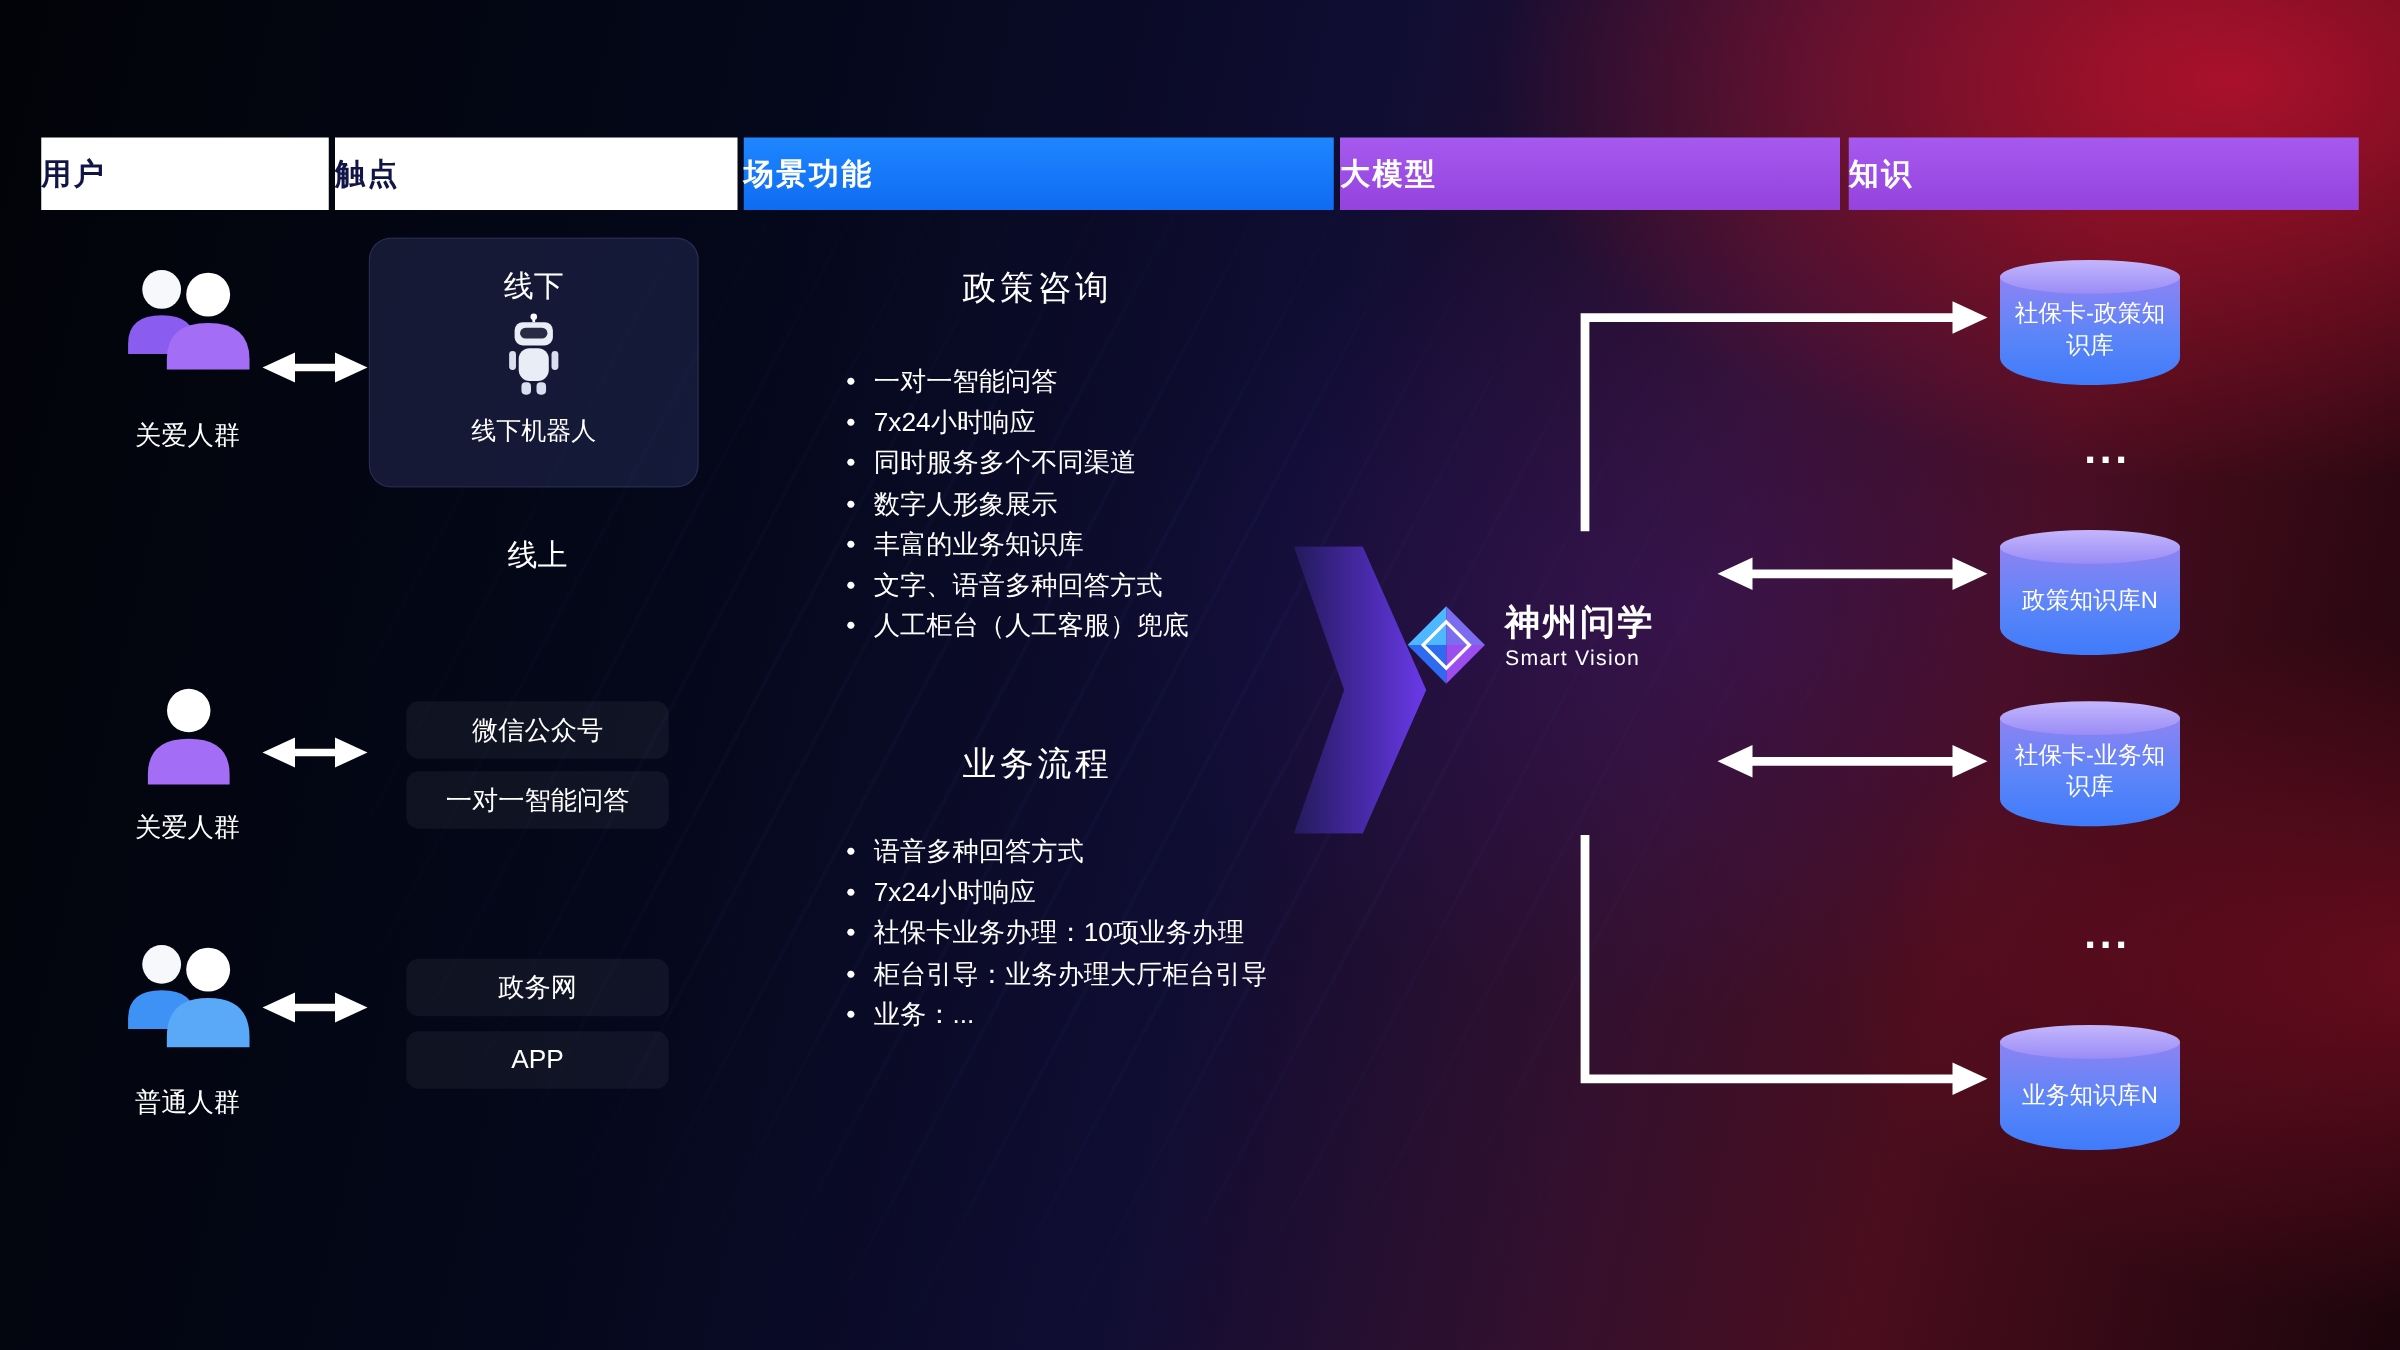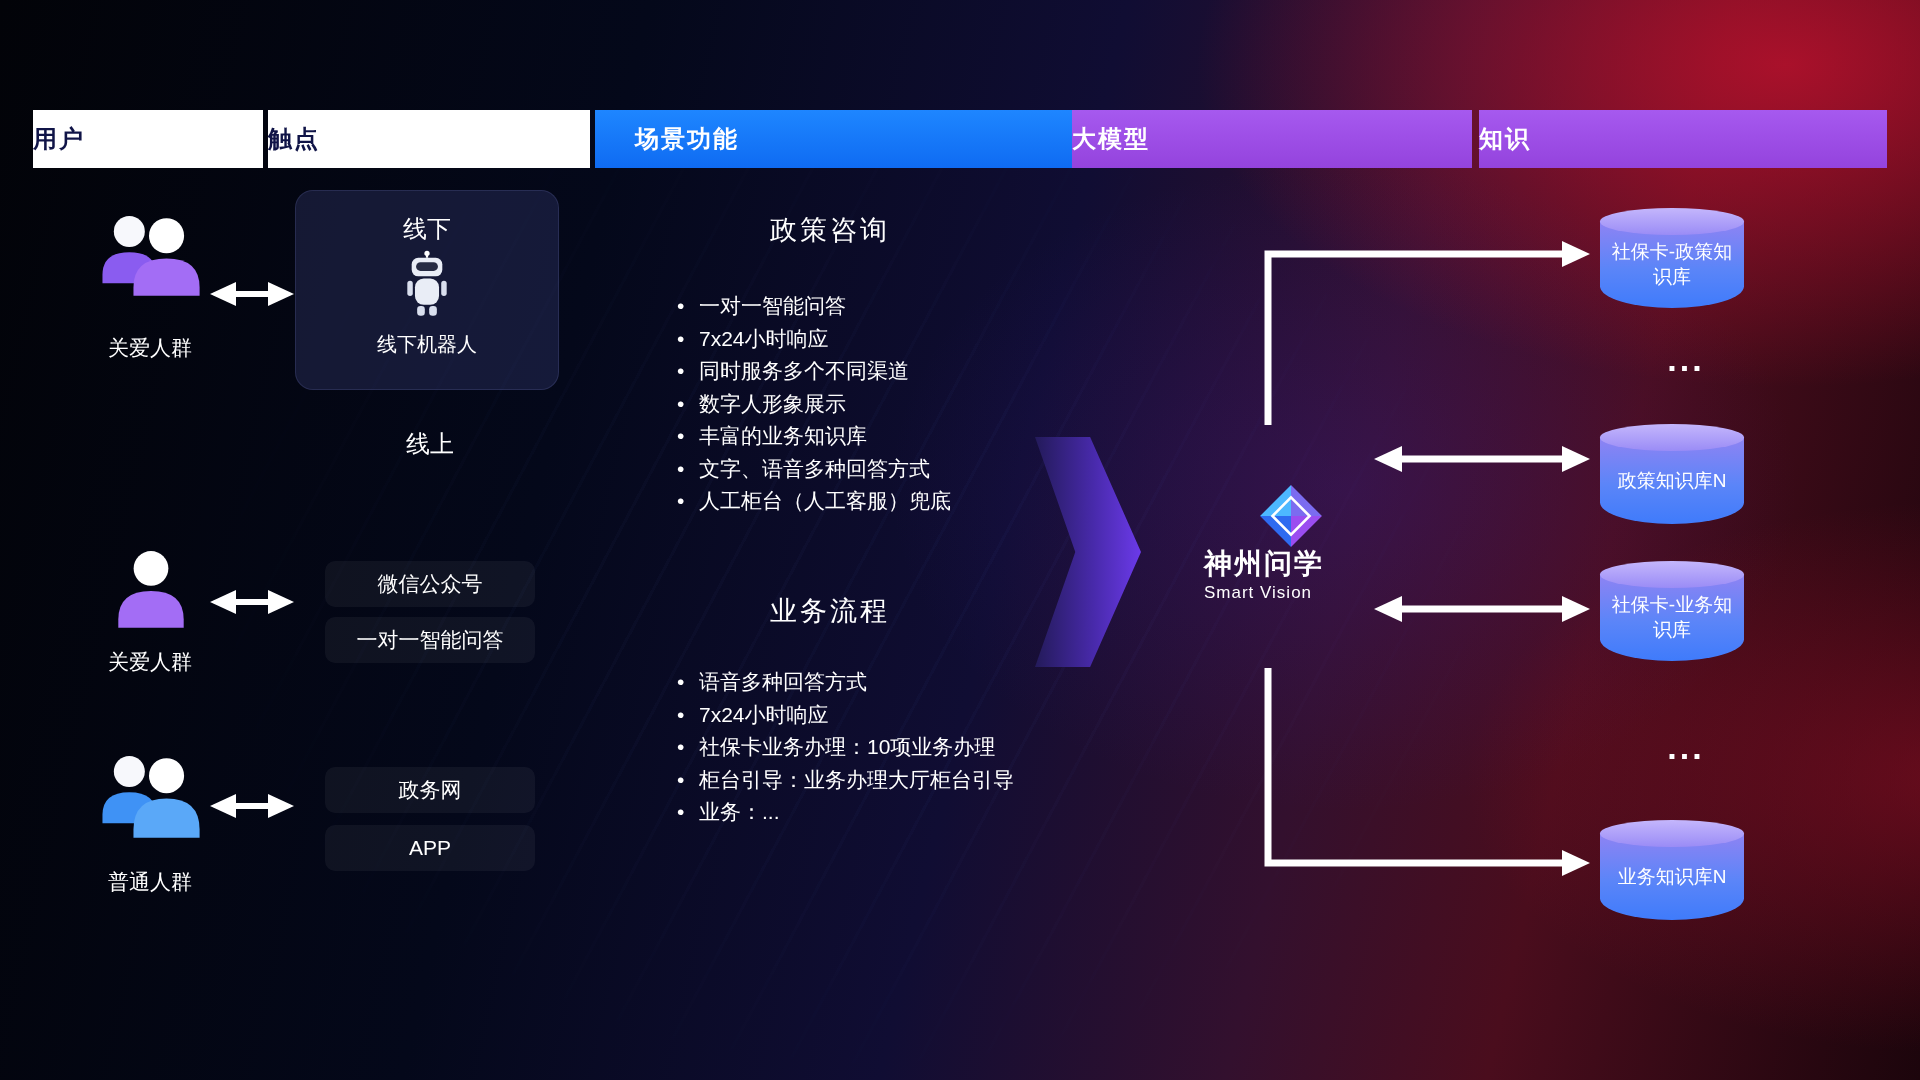--- a/index.html
+++ b/index.html
@@ -14,41 +14,41 @@
   }
   .streaks{
     position:absolute;inset:0;pointer-events:none;opacity:.55;
     background:repeating-linear-gradient(118deg,transparent 0 54px,rgba(110,140,255,0.055) 54px 57px);
     mask-image:radial-gradient(900px 700px at 45% 55%, #000 30%, transparent 75%);
     -webkit-mask-image:radial-gradient(900px 700px at 45% 55%, #000 30%, transparent 75%);
   }
   .hdr{position:absolute;top:110px;height:58px;display:flex;align-items:center;justify-content:flex-start;
        font-size:24px;font-weight:bold;letter-spacing:2px;}
   .hdr.white{background:#fff;color:#101447;}
-  .hdr.blue{background:linear-gradient(180deg,#1e86ff,#0f6bf2);color:#fff;padding-left:40px;}
+  .hdr.blue{background:linear-gradient(180deg,#1e86ff,#0f6bf2);color:#fff;}
   .hdr.purple{background:linear-gradient(180deg,#a659ef,#9443dd);color:#fff;}
   .lbl{position:absolute;text-align:center;color:#fff;}
   .usr-label{font-size:21px;width:180px;}
   .tp-pill{position:absolute;width:210px;height:46px;left:325px;border-radius:10px;
            background:rgba(255,255,255,0.05);display:flex;align-items:center;justify-content:center;
            font-size:21px;color:#fff;}
   .tp-plain{position:absolute;text-align:center;color:#fff;}
   .offline-card{position:absolute;left:295px;top:190px;width:262px;height:198px;border-radius:18px;
                 background:rgba(62,70,132,0.30);border:1px solid rgba(140,150,230,0.16);}
   .offline-card .t1{position:absolute;top:22px;width:100%;text-align:center;font-size:24px;}
   .offline-card .t2{position:absolute;top:140px;width:100%;text-align:center;font-size:20px;}
   .robot{position:absolute;left:103px;top:58px;}
   .sec-title{position:absolute;width:320px;text-align:center;font-size:27px;letter-spacing:3px;color:#fff;}
   .blist{position:absolute;left:677px;margin:0;padding:0;list-style:none;}
   .blist li{position:relative;padding-left:22px;font-size:21px;line-height:32.5px;color:#fff;white-space:nowrap;}
   .blist li::before{content:"•";position:absolute;left:0;top:0;color:#fff;}
   .bigarrow{position:absolute;left:1035px;top:437px;width:106px;height:230px;
             background:linear-gradient(90deg,#241b5c,#4a2bb0 55%,#6f3cf2);
             clip-path:polygon(0 0,52% 0,100% 50%,52% 100%,0 100%,38% 50%);opacity:.95;}
-  .logo{position:absolute;left:1190px;top:483px;display:flex;align-items:flex-end;flex-direction:column;}
+  .logo{position:absolute;left:1124px;top:483px;display:flex;align-items:flex-start;}
   .logo-text{margin-left:14px;}
   .logo-name{font-size:28px;font-weight:bold;letter-spacing:2px;line-height:1.1;}
   .logo-sub{font-size:17px;letter-spacing:1px;margin-top:3px;}
   .db{position:absolute;left:1600px;width:144px;height:100px;}
   .db .body{position:absolute;top:13px;left:0;right:0;bottom:0;
             background:linear-gradient(180deg,#8f83f3 0%,#5b85f8 55%,#3f7bfb 100%);
             border-radius:0 0 86px 86px / 0 0 26px 26px;}
   .db .top{position:absolute;top:0;left:0;right:0;height:27px;border-radius:50%;
            background:linear-gradient(180deg,#c4b6fc,#9a8cf6);}
   .db .dlabel{position:absolute;left:10px;right:10px;top:20px;bottom:6px;display:flex;

